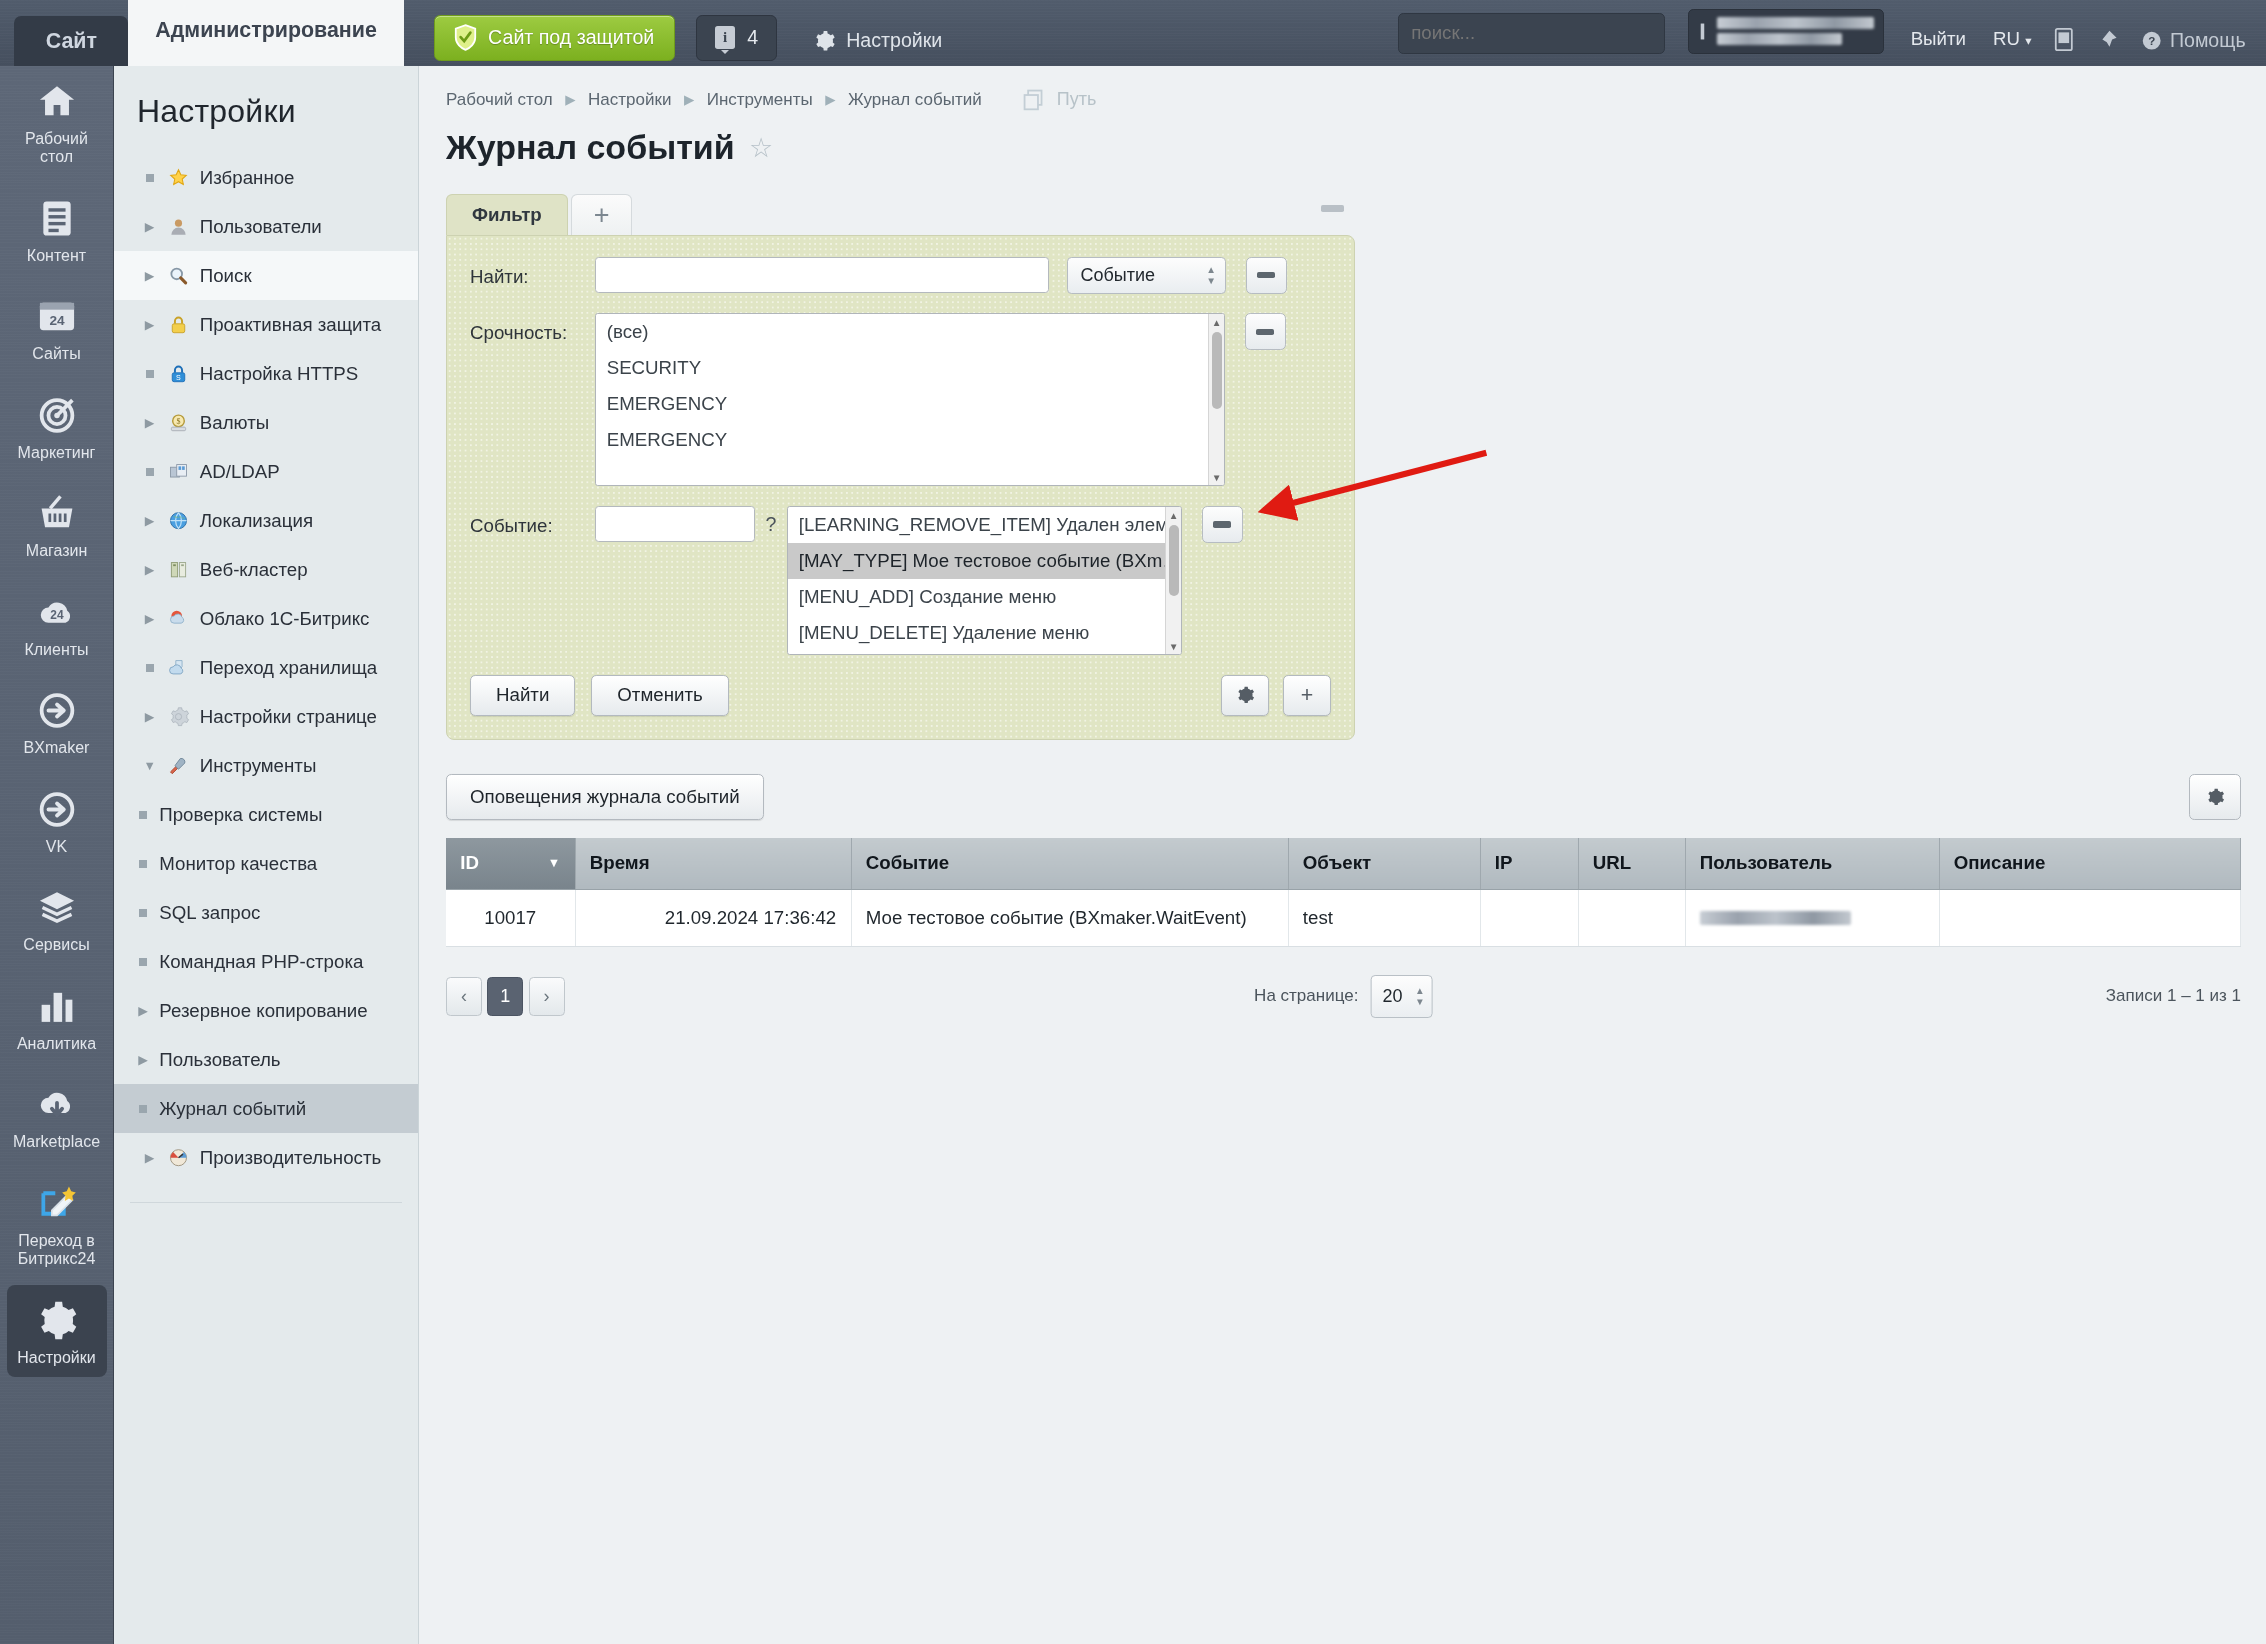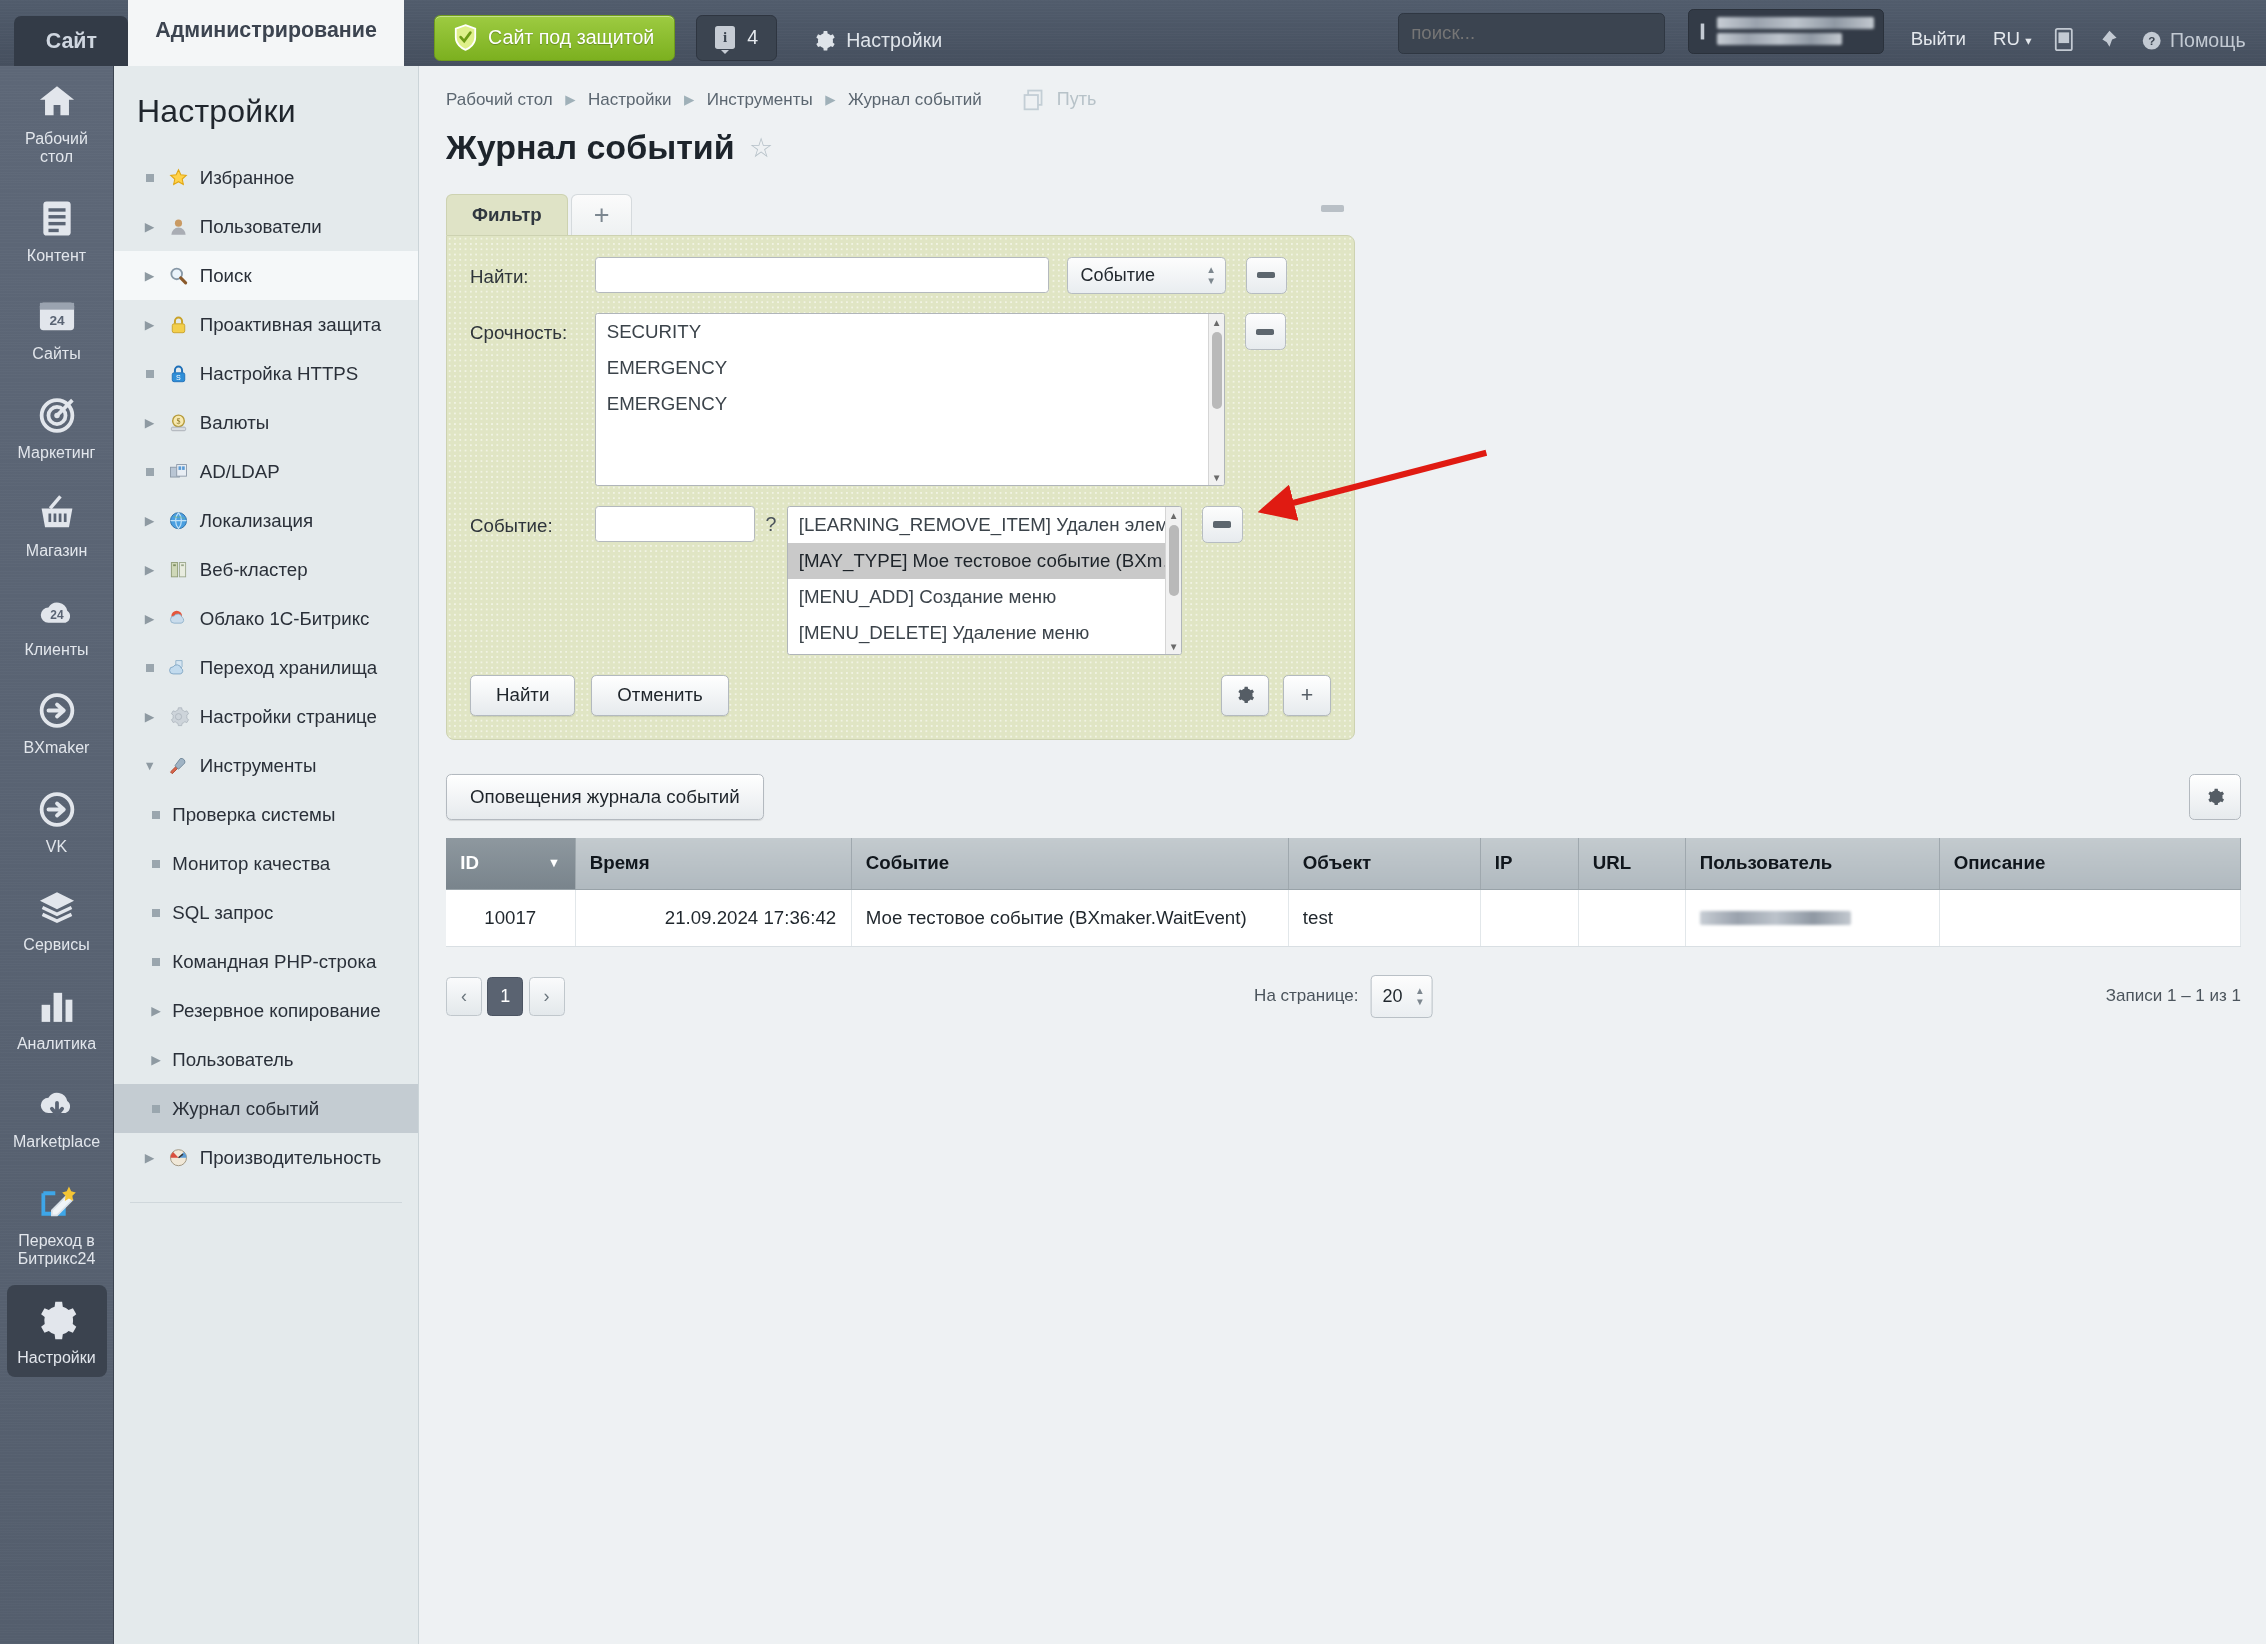--- a/index.html
+++ b/index.html
@@ -108,21 +108,21 @@
     height:49px; display:flex; align-items:center; gap:9px;
     padding-left:28.5px; font-size:18.7px; color:#2a3039; cursor:default;
     position:relative;
   }
   .mi.hover{ background:#f5f8f9; }
   .mi.sel{ background:#c4ccd2; }
   .mi .arw{ width:14.3px; color:#8e9aa2; font-size:12.5px; flex:0 0 14.3px; text-align:center;}
   .mi .dot{ width:14.3px; flex:0 0 14.3px; display:flex; justify-content:center;}
   .mi .dot i{ width:8px; height:8px; background:#9aa6ae; display:block; }
   .mi .ic{ width:25px; height:23px; display:flex; align-items:center; justify-content:center; flex:0 0 25px;}
-  .mi.child{ padding-left:35px; }
+  .mi.child{ padding-left:22px; }
   #menupanel .mp-sep{ height:0.9px; background:#cfd7db; margin:19.6px 16px 0 16px;}
 
   
   #content{ position:absolute; top:66px; left:419px; right:0; height:1578px; background:#eef1f3; }
 
   .crumbs{ display:flex; align-items:center; gap:12.5px; padding:21.4px 0 0 27px; font-size:17px; color:#5b6670;}
   .crumbs .sep{ color:#9fb0b8; font-size:13.4px;}
   .crumbs .path{ margin-left:27px; display:flex; align-items:center; gap:10.7px; color:#b7c2c8; font-size:18px;}
 
   .pagehead{ display:flex; align-items:center; gap:14.3px; padding:16px 0 0 27px;}
@@ -687,20 +687,21 @@
         </div>
         <div class="fminus">
             <i></i>
           </div>
       </div>
 
       <div class="frow">
         <div class="flabel">Срочность:</div>
         <div class="flist" style="height:173px">
           <div id="sev-opts">
+              <div class="opt">(все)</div>
               <div class="opt">SECURITY</div>
               <div class="opt">EMERGENCY</div>
               <div class="opt">EMERGENCY</div>
             </div>
           <div class="sbar">
             <div class="up">▲</div>
             <div class="thumb" style="top:18px;height:77px"></div>
             <div class="dn">▼</div>
           </div>
         </div>

